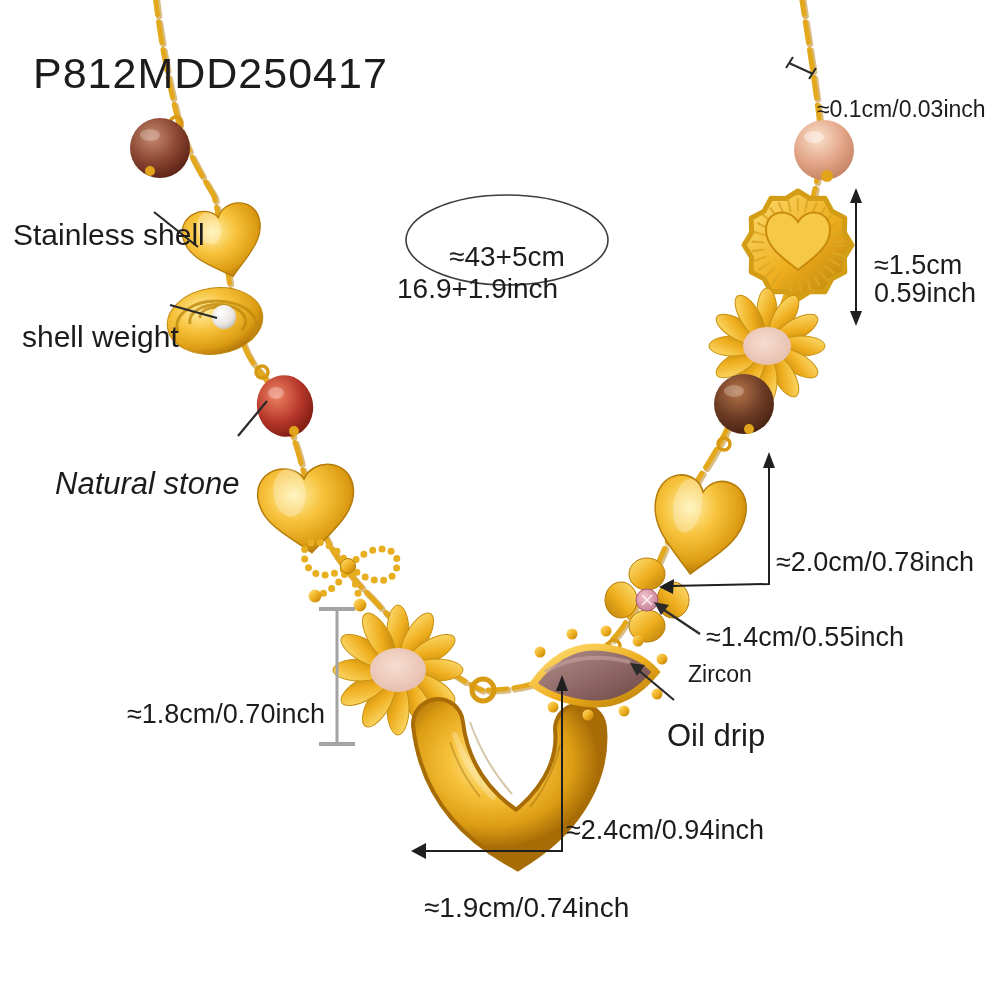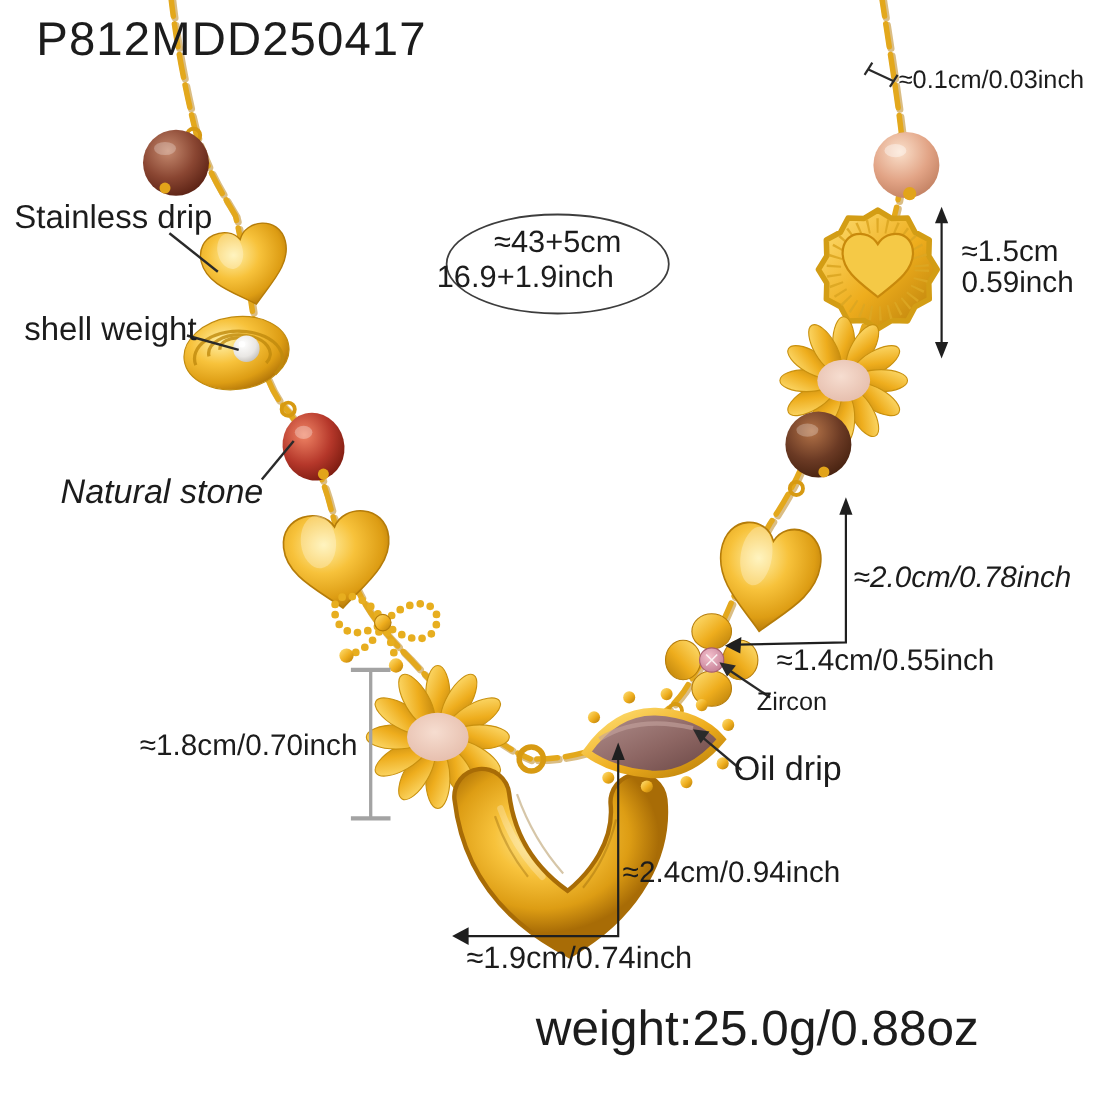--- a/index.html
+++ b/index.html
@@ -1,32 +1,32 @@
 <!DOCTYPE html>
 <html style="--gold: #e8ab1e; --gold-dark: #b57c09; --text: #1c1c1c; --measure-gray: #a3a3a3; --agate-red-brown: #8a4632; --natural-stone-red: #b5372a; --peach-stone: #e2a486; --brown-stone: #6b3a24; --pearl: #f2efec; --daisy-center-pink: #ecc9ba; --zircon-pink: #d391a5; --oil-drip-mauve: #8d6663;"><head>
 <meta charset="utf-8">
 <style>
   html,body{margin:0;padding:0;background:#fff;}
   .stage{position:relative;width:1000px;height:1001px;background:#fff;overflow:hidden;
          font-family:"Liberation Sans","DejaVu Sans",sans-serif;color:var(--text,#1c1c1c);}
   .stage svg.art{position:absolute;left:0;top:0;}
-  .txt{position:absolute;white-space:nowrap;color:var(--text,#1c1c1c);line-height:1.05;}
+  .txt{position:absolute;white-space:nowrap;color:var(--text,#1c1c1c);line-height:1.05;margin-top:37px;}
   .sku{left:33px;top:14px;font-size:43px;letter-spacing:1px;}
   .lbl{font-size:30px;}
   .meas{font-size:27px;}
   .lbl-stainless{left:13px;top:182px;}
   .lbl-shell{left:22px;top:284px;}
   .lbl-natural{left:55px;top:431px;font-size:31px;font-style:italic;}
   .lbl-zircon{left:688px;top:625px;font-size:23px;}
   .lbl-oildrip{left:667px;top:683px;font-size:31px;}
   .oval-l1{left:407px;top:205px;width:200px;text-align:center;font-size:28px;}
   .oval-l2{left:397px;top:237px;width:220px;text-align:left;font-size:28px;}
   .m-thick{left:817px;top:60px;font-size:23px;}
   .m-med{left:874px;top:214px;text-align:left;}
-  .m-rheart{left:776px;top:511px;font-style:italic;}
+  .m-rheart{left:776px;top:511px;}
   .m-flower{left:706px;top:586px;}
   .m-daisy{left:127px;top:663px;}
   .m-bh{left:566px;top:779px;}
   .m-bw{left:424px;top:856px;font-size:28px;}
   .weight{left:487px;top:911px;font-size:45px;}
 </style>
 </head>
 <body>
 
 <div class="stage">
@@ -296,34 +296,33 @@
 
   <g stroke="#1f1f1f" stroke-width="2" fill="#1f1f1f">
     <polyline points="562,686 562,851 423,851" fill="none"></polyline>
     <polygon points="562,675 556,691 568,691" stroke="none"></polygon>
     <polygon points="411,851 426,843 426,859" stroke="none"></polygon>
   </g>
 </svg>
 
   <div class="txt sku">P812MDD250417</div>
 
-  <div class="txt lbl lbl-stainless">Stainless drip</div>
+  <div class="txt lbl lbl-stainless">Stainless shell</div>
   <div class="txt lbl lbl-shell">shell weight</div>
   <div class="txt lbl-natural">Natural stone</div>
   <div class="txt lbl-zircon">Zircon</div>
   <div class="txt lbl-oildrip">Oil drip</div>
 
   <div class="txt oval-l1">≈43+5cm</div>
   <div class="txt oval-l2">16.9+1.9inch</div>
 
   <div class="txt m-thick">≈0.1cm/0.03inch</div>
   <div class="txt meas m-med">
     <div>≈1.5cm</div>
     <div>0.59inch</div>
   </div>
   <div class="txt meas m-rheart">≈2.0cm/0.78inch</div>
   <div class="txt meas m-flower">≈1.4cm/0.55inch</div>
   <div class="txt meas m-daisy">≈1.8cm/0.70inch</div>
   <div class="txt meas m-bh">≈2.4cm/0.94inch</div>
   <div class="txt m-bw">≈1.9cm/0.74inch</div>
 
-  <div class="txt weight">weight:25.0g/0.88oz</div>
 </div>
 
 </body></html>

